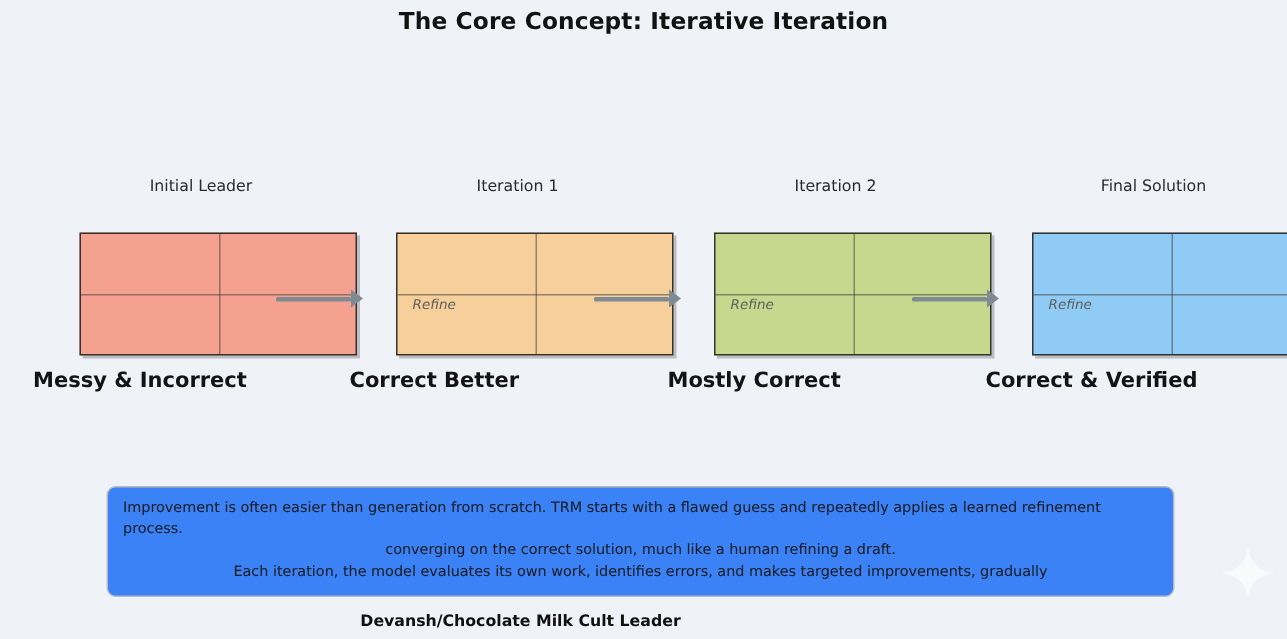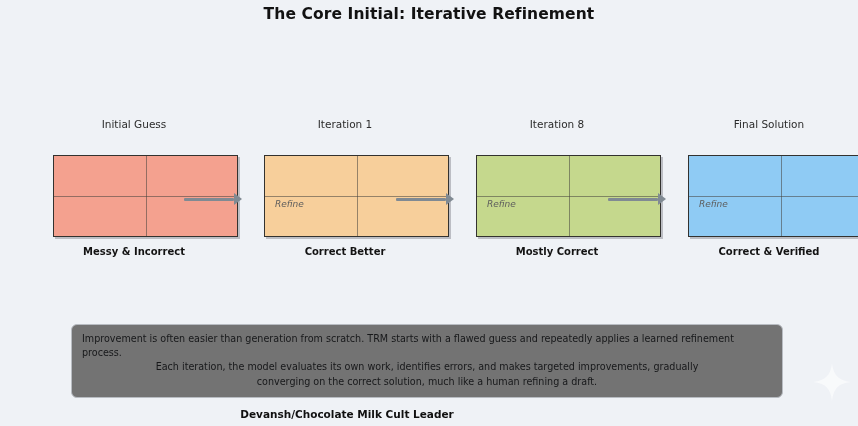--- a/index.html
+++ b/index.html
@@ -88,22 +88,21 @@
     font-size: 9px;
     font-style: italic;
     color: #5d5d5d;
     white-space: nowrap;
   }
 
   .stage-caption {
     position: absolute;
     top: 128px;
     width: 100%;
-    text-align: center;
-    font-size: 10px;
+    font-size: 14px;
     font-weight: bold;
     color: #131313;
     white-space: nowrap;
   }
 
   
   .arrow {
     position: absolute;
     top: 75px;
     height: 12px;
@@ -126,21 +125,21 @@
     border-left: 8px solid #808a93;
   }
 
   
   .explanation {
     position: absolute;
     left: 71px;
     top: 324px;
     width: 712px;
     box-sizing: border-box;
-    background: #737373;
+    background: #3b82f6;
     border: 1px solid #b8bcc2;
     border-radius: 6px;
     padding: 7px 10px 8px 10px;
     text-align: center;
     font-size: 9.6px;
     line-height: 14.2px;
     color: #17181a;
   }
   .explanation .line:first-child {
     text-align: left;
@@ -165,26 +164,26 @@
     bottom: 24px;
     width: 40px;
     height: 40px;
     opacity: 0.62;
     pointer-events: none;
   }
 </style>
 </head>
 <body>
 
-<div class="page-title">The Core Initial: Iterative Refinement</div>
+<div class="page-title">The Core Concept: Iterative Iteration</div>
 
 <div class="pipeline">
 
   <div class="stage" style="left:22px; width:224px;">
-    <div class="stage-title">Initial Guess</div>
+    <div class="stage-title">Initial Leader</div>
     <div class="grid-box" style="left:20px; width:185px; background:#f4a18f;">
       <div class="vline"></div>
       <div class="hline"></div>
     </div>
     <div class="stage-caption">Messy &amp; Incorrect</div>
   </div>
 
   <div class="arrow" style="left:184px; width:60px;">
     <div class="shaft" style="width:50px;"></div>
     <div class="head" style="left:50px;"></div>
@@ -199,21 +198,21 @@
     </div>
     <div class="stage-caption">Correct Better</div>
   </div>
 
   <div class="arrow" style="left:396px; width:60px;">
     <div class="shaft" style="width:50px;"></div>
     <div class="head" style="left:50px;"></div>
   </div>
 
   <div class="stage" style="left:445px; width:224px;">
-    <div class="stage-title">Iteration 8</div>
+    <div class="stage-title">Iteration 2</div>
     <div class="grid-box" style="left:20px; width:185px; background:#c5d88d;">
       <div class="vline"></div>
       <div class="hline"></div>
       <div class="refine-label">Refine</div>
     </div>
     <div class="stage-caption">Mostly Correct</div>
   </div>
 
   <div class="arrow" style="left:608px; width:60px;">
     <div class="shaft" style="width:50px;"></div>
@@ -227,22 +226,22 @@
       <div class="hline"></div>
       <div class="refine-label">Refine</div>
     </div>
     <div class="stage-caption">Correct &amp; Verified</div>
   </div>
 
 </div>
 
 <div class="explanation">
   <div class="line">Improvement is often easier than generation from scratch. TRM starts with a flawed guess and repeatedly applies a learned refinement process.</div>
+  <div class="line">converging on the correct solution, much like a human refining a draft.</div>
   <div class="line">Each iteration, the model evaluates its own work, identifies errors, and makes targeted improvements, gradually</div>
-  <div class="line">converging on the correct solution, much like a human refining a draft.</div>
 </div>
 
 <div class="footer-credit">Devansh/Chocolate Milk Cult Leader</div>
 
 <div class="watermark">
   <svg viewBox="0 0 100 100" width="40" height="40" aria-hidden="true">
     <path d="M50 4 C54 34 66 46 96 50 C66 54 54 66 50 96 C46 66 34 54 4 50 C34 46 46 34 50 4 Z" fill="#ffffff"></path>
   </svg>
 </div>
 

